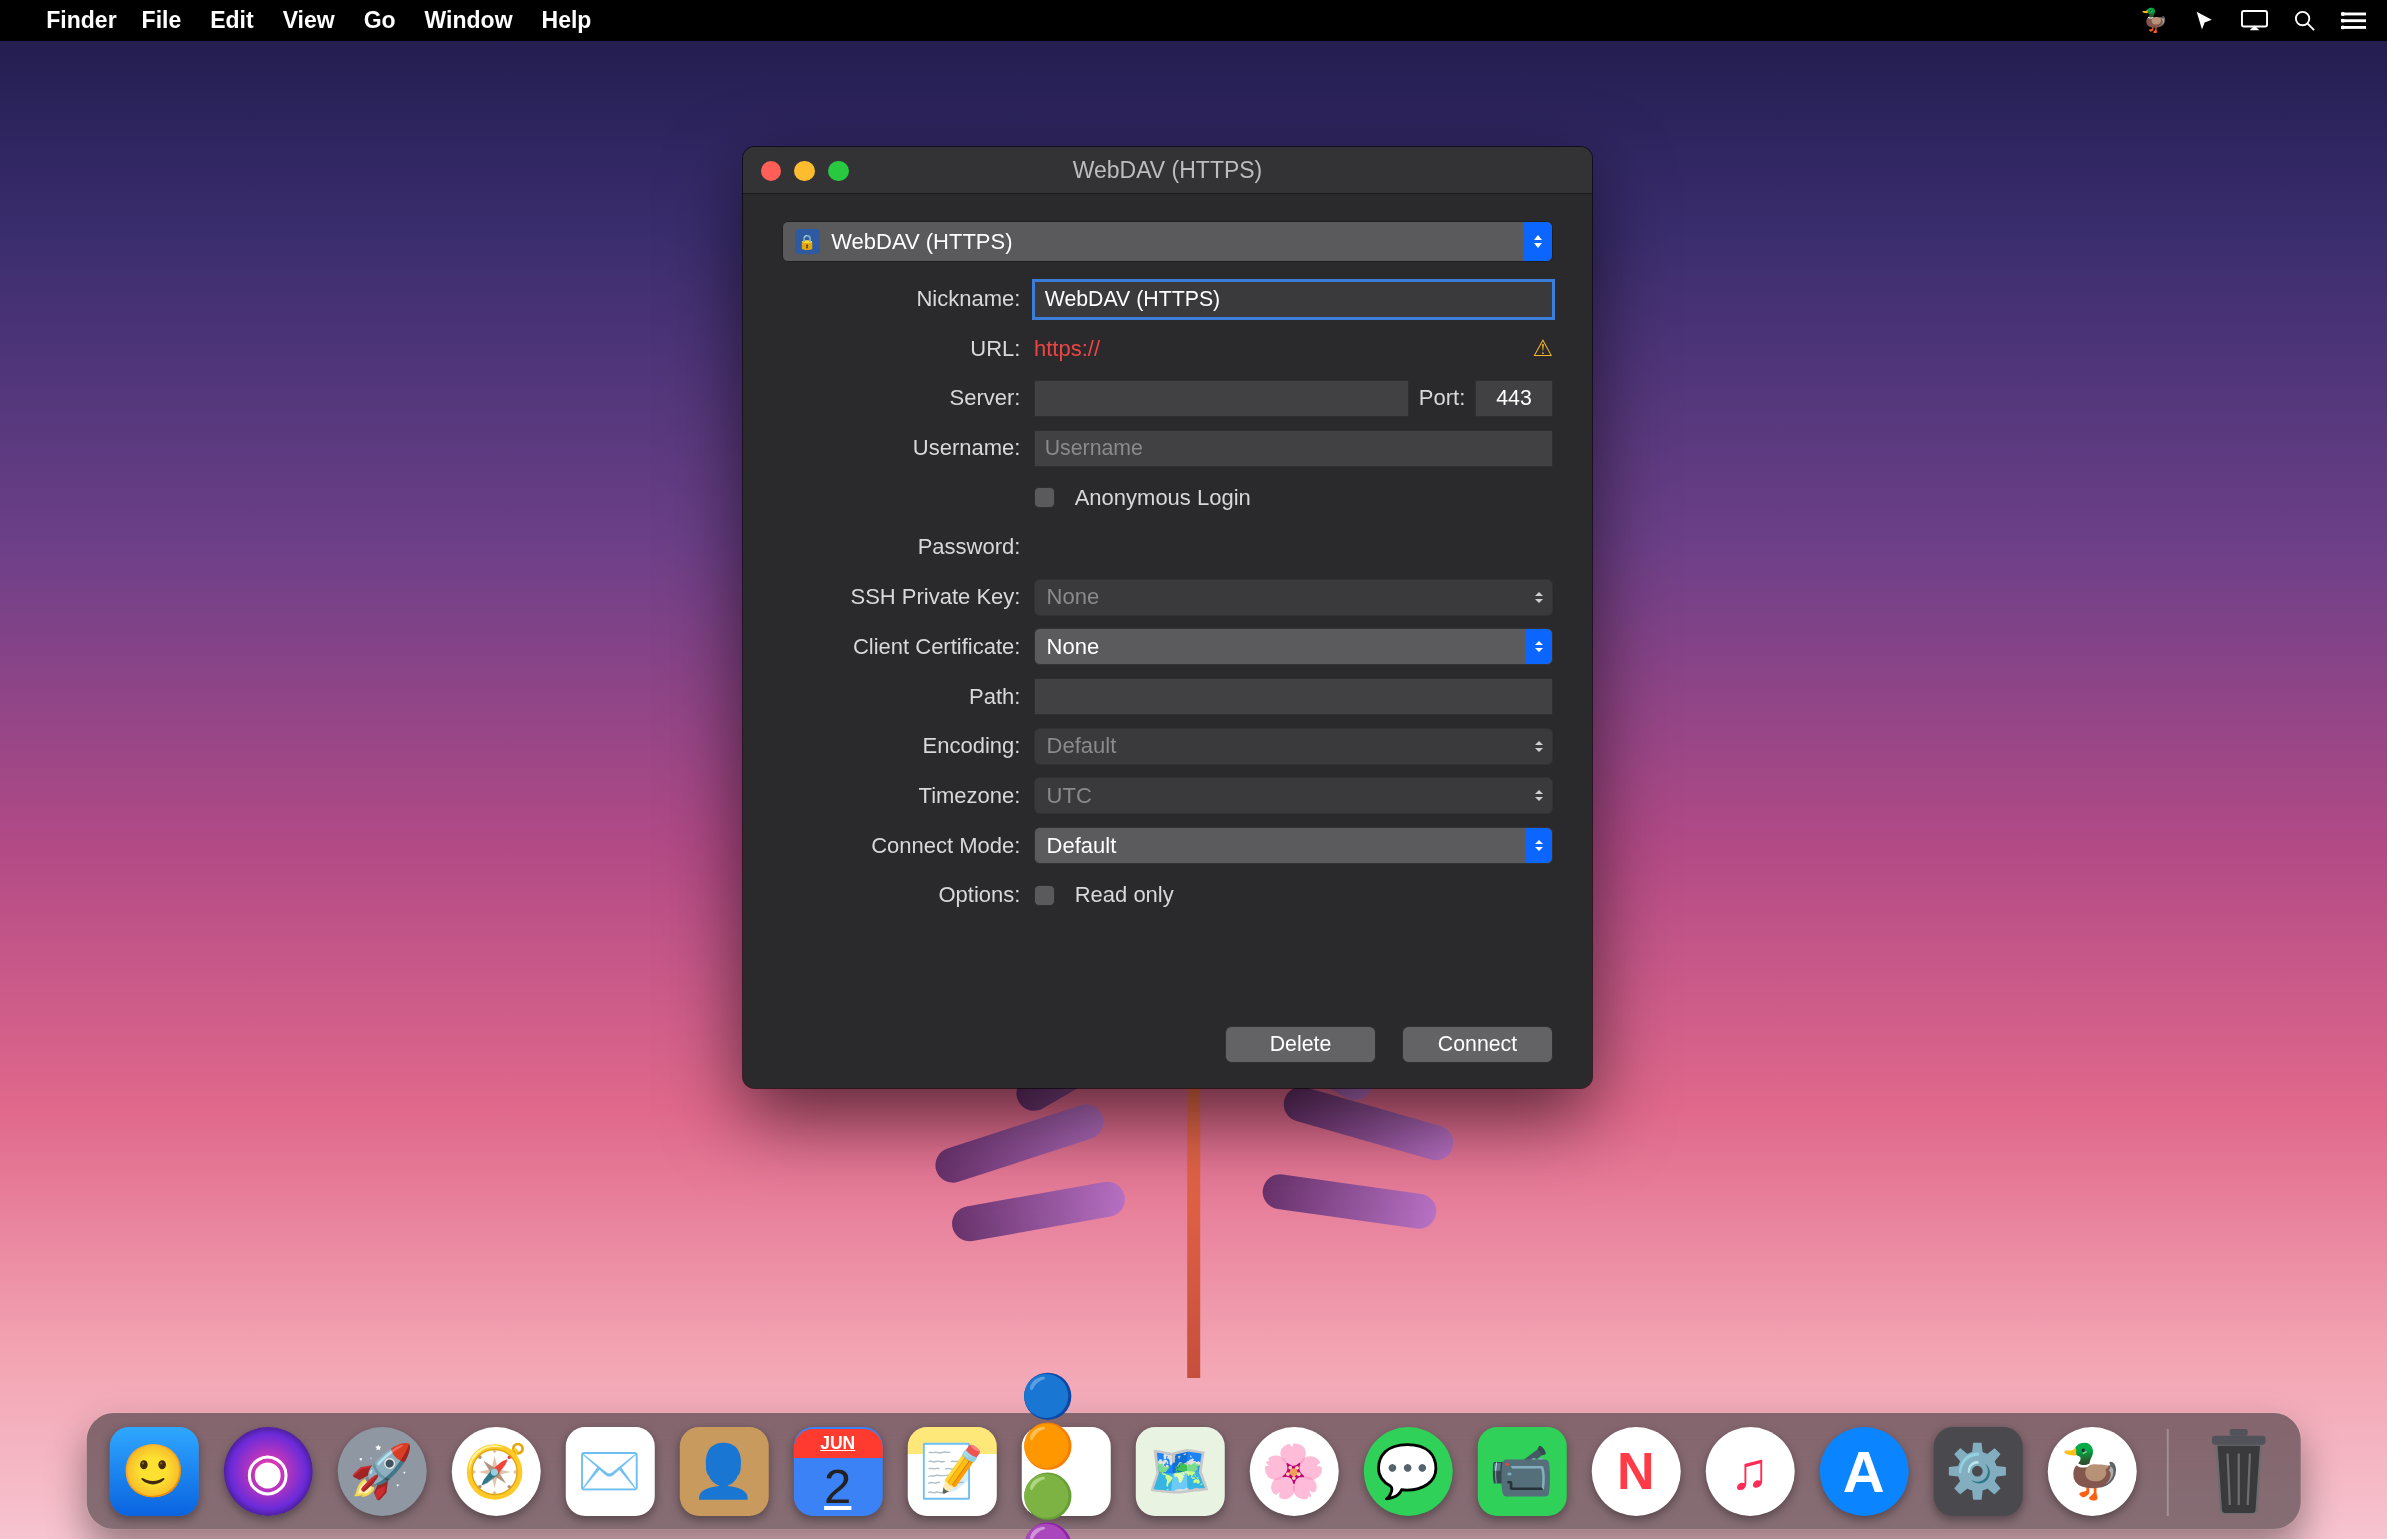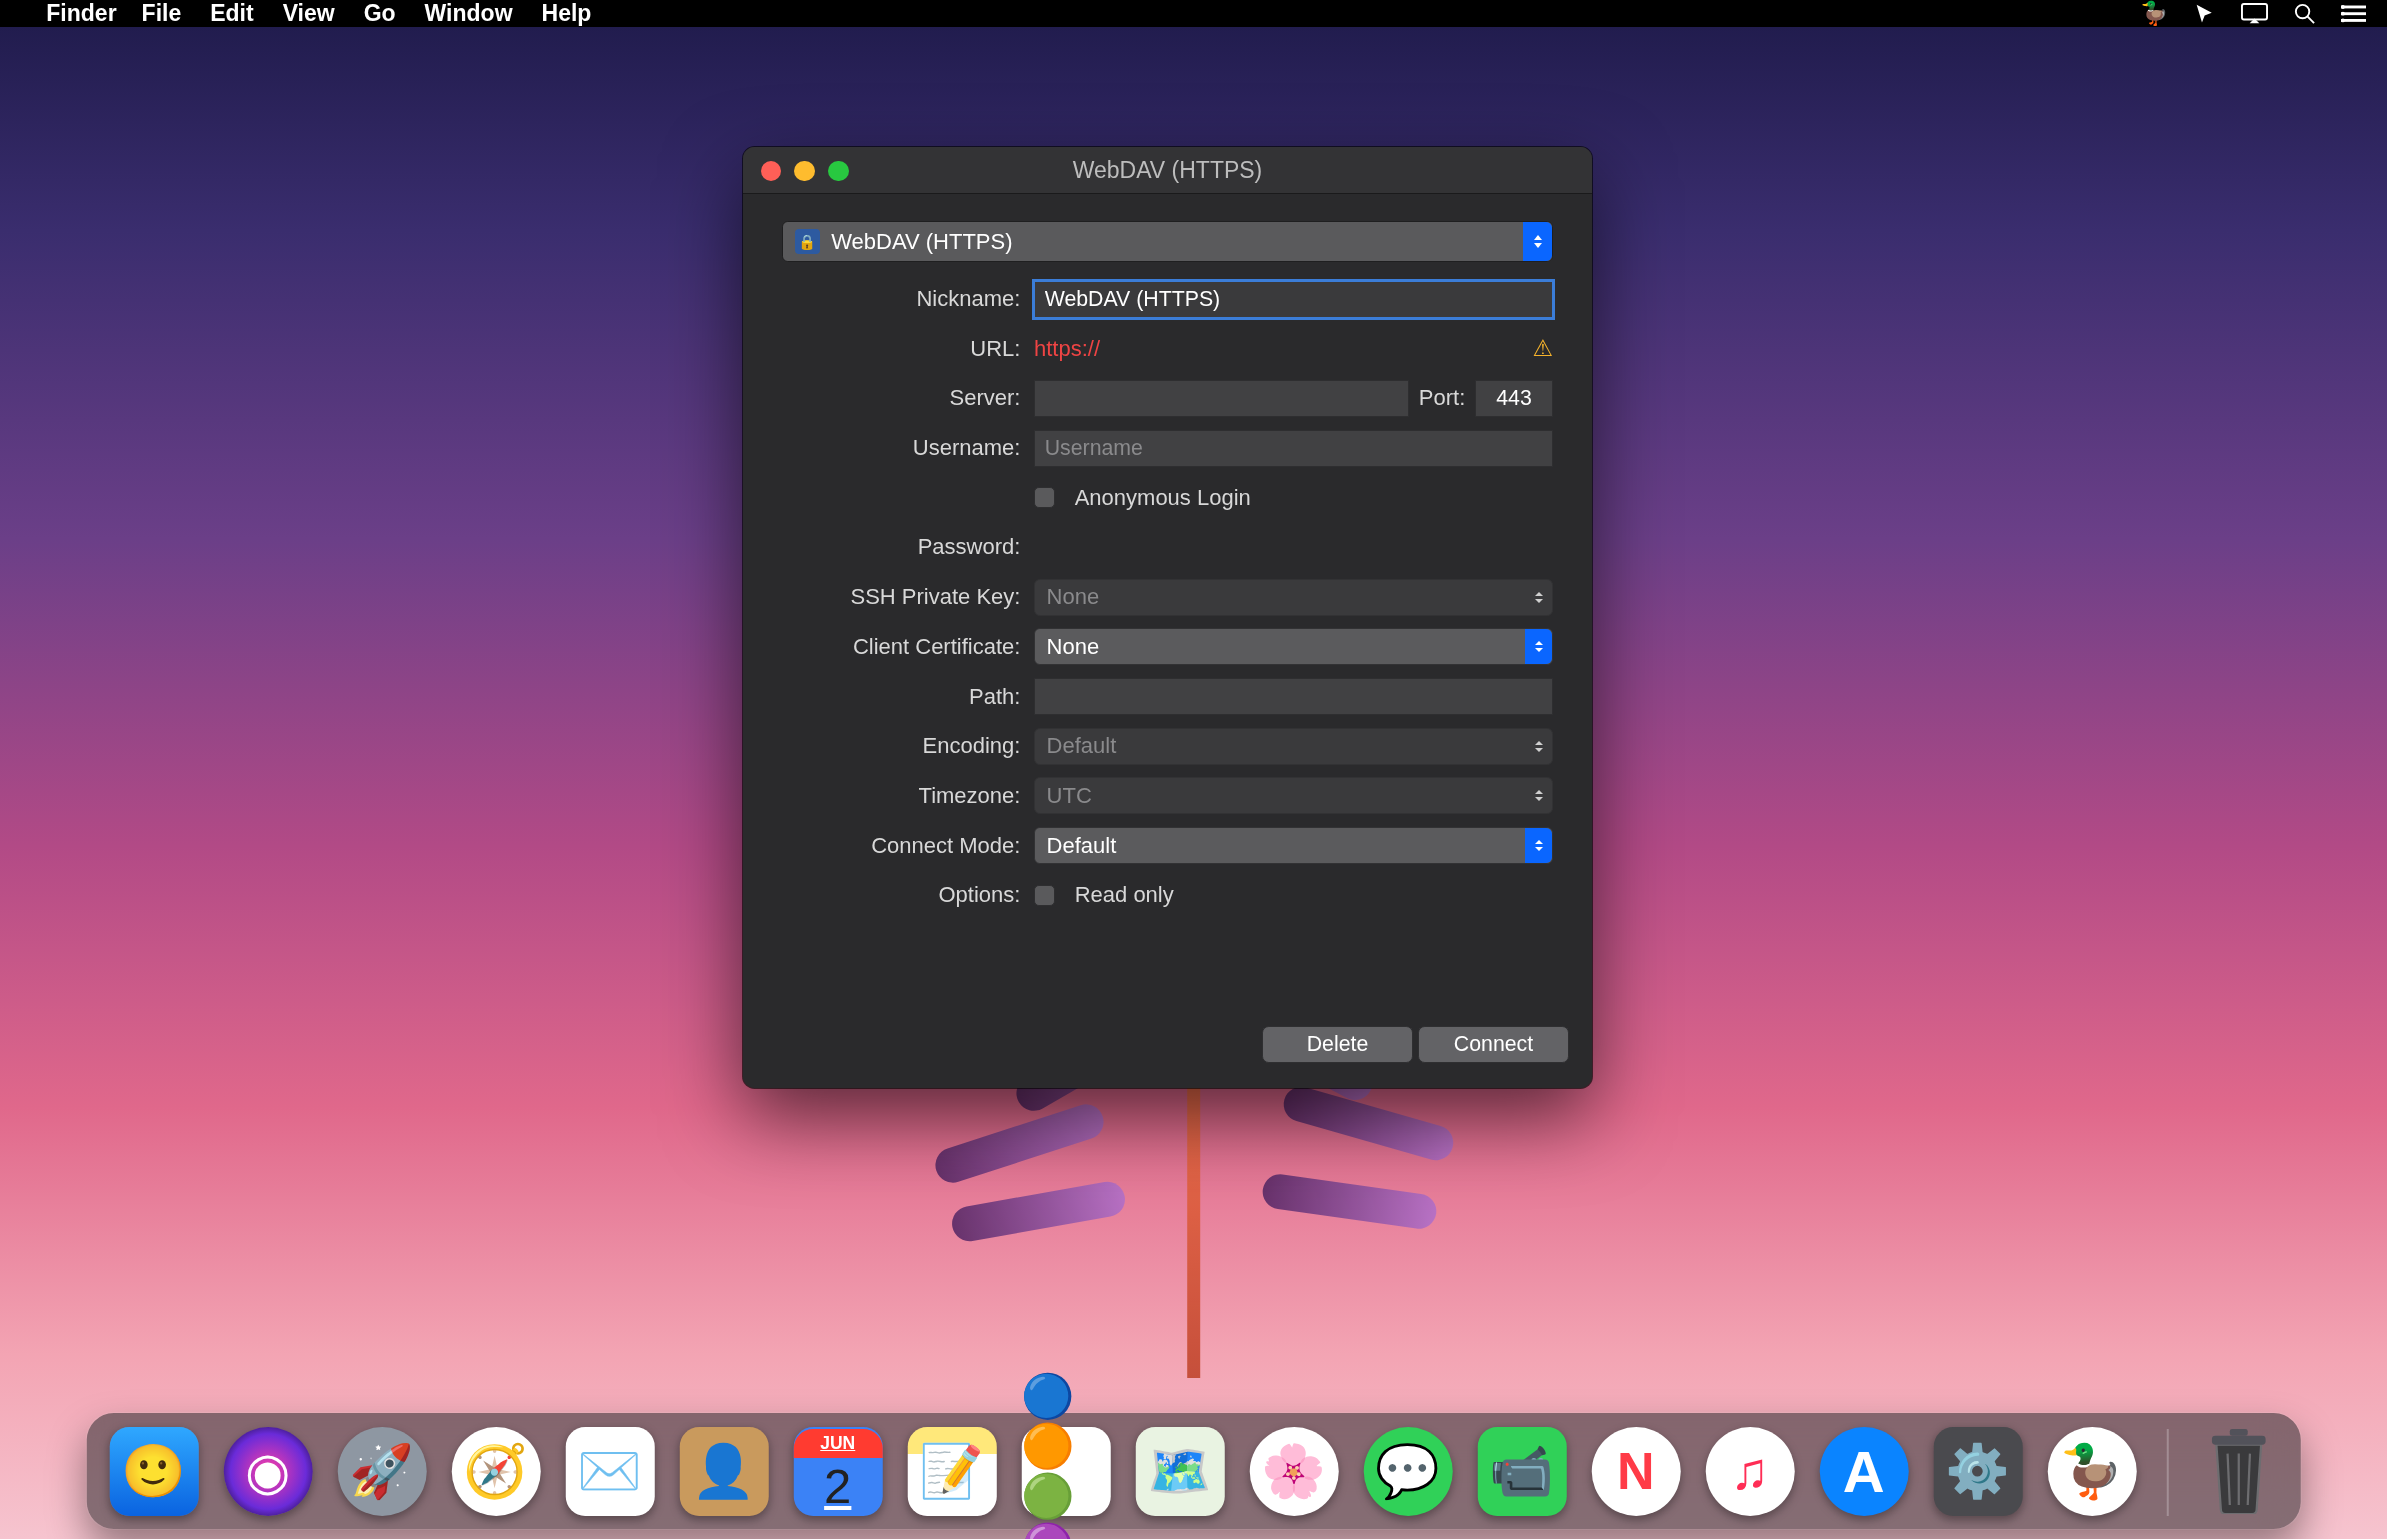--- a/index.html
+++ b/index.html
@@ -1,20 +1,20 @@
 <!DOCTYPE html>
 <html><head>
 <meta charset="utf-8">
 <style>
 * { margin:0; padding:0; box-sizing:border-box; font-family:-apple-system,BlinkMacSystemFont,"Helvetica Neue",sans-serif; }
 html,body { width:2387px; height:1539px; overflow:hidden; }
 body { background:linear-gradient(180deg,#1e1a4a 0%,#3a2d6e 15%,#6b3f88 35%,#b24a86 55%,#e0688b 72%,#f3a4b3 88%,#f6c4cf 100%); position:relative; }
 
 
-.menubar { position:absolute; top:0; left:0; right:0; height:27px; background:#000; display:flex; align-items:center; padding:0 21.3px; color:#fff; font-size:23px; }
+.menubar { position:absolute; top:0; left:0; right:0; height:41px; background:#000; display:flex; align-items:center; padding:0 21.3px; color:#fff; font-size:23px; }
 .menubar .apple { font-size:27px; margin-right:25px; }
 .menubar .app { font-weight:700; margin-right:25px; }
 .menubar .item { margin-right:29px;font-weight:bold; }
 .menubar .spacer { flex:1; }
 .menubar .tray { display:flex; gap:25px; align-items:center; }
 .menubar .tray span { display:inline-flex; }
 .menubar svg { fill:#fff; }
 
 
 .window { position:absolute; left:743px; top:147px; width:849px; height:941px; background:#2a2a2c; border-radius:11.6px; box-shadow:0 29px 78px rgba(0,0,0,.6),0 0 0 1px rgba(0,0,0,.6); color:#d8d8d8; font-size:22px; }
@@ -49,21 +49,21 @@
 .sel.disabled { background:#3a3a3c; color:#8a8a8c; }
 .sel .arrows { position:absolute; right:0; top:0; bottom:0; width:27px; display:flex; flex-direction:column; align-items:center; justify-content:center; }
 .sel.blue .arrows{ background:#0a66ff; border-radius:0 5.8px 5.8px 0;}
 .sel .arrows::before,.sel .arrows::after{content:"";border-left:4.9px solid transparent;border-right:4.9px solid transparent;}
 .sel .arrows::before{border-bottom:4.9px solid #cfcfcf;margin-bottom:2.9px;}
 .sel .arrows::after{border-top:4.9px solid #cfcfcf;}
 .sel.blue .arrows::before{border-bottom-color:#fff;} .sel.blue .arrows::after{border-top-color:#fff;}
 
 .chk { width:21.3px; height:21.3px; border-radius:4.9px; background:#5a5a5c; border:1px solid #2e2e30; display:inline-block; margin-right:9.7px; flex-shrink:0; }
 
-.footer { position:absolute; right:23px; bottom:25px; display:flex; gap:5px; }
+.footer { position:absolute; right:39px; bottom:25px; display:flex; gap:26px; }
 .btn { height:37px; min-width:151px; background:#636366; border:1px solid #2f2f31; border-radius:6.8px; color:#fff; font-size:21.3px; display:flex; align-items:center; justify-content:center; }
 
 
 .dock-wrap { position:absolute; left:50%; transform:translateX(-50%); bottom:9.7px; }
 .dock { background:rgba(40,40,44,.55); border-radius:27px; padding:13.6px 23px; display:flex; gap:25px; align-items:flex-end; box-shadow:0 0 0 1px rgba(255,255,255,.08),0 19.4px 39px rgba(0,0,0,.4); backdrop-filter:blur(19.4px); }
 .dock .sep { width:1.9px; height:87px; background:rgba(255,255,255,.25); margin:0 5.8px; }
 .app-icon { width:89px; height:89px; border-radius:19.4px; display:flex; align-items:center; justify-content:center; font-size:52px; color:#fff; position:relative; box-shadow:0 3.9px 9.7px rgba(0,0,0,.35); }
 .app-icon.round { border-radius:50%; }
 .finder{background:linear-gradient(180deg,#2fa8ff,#0a63e0);} 
 .siri{background:radial-gradient(circle at 50% 50%,#ff3ea5,#6a2bd9 60%,#000 100%);}

